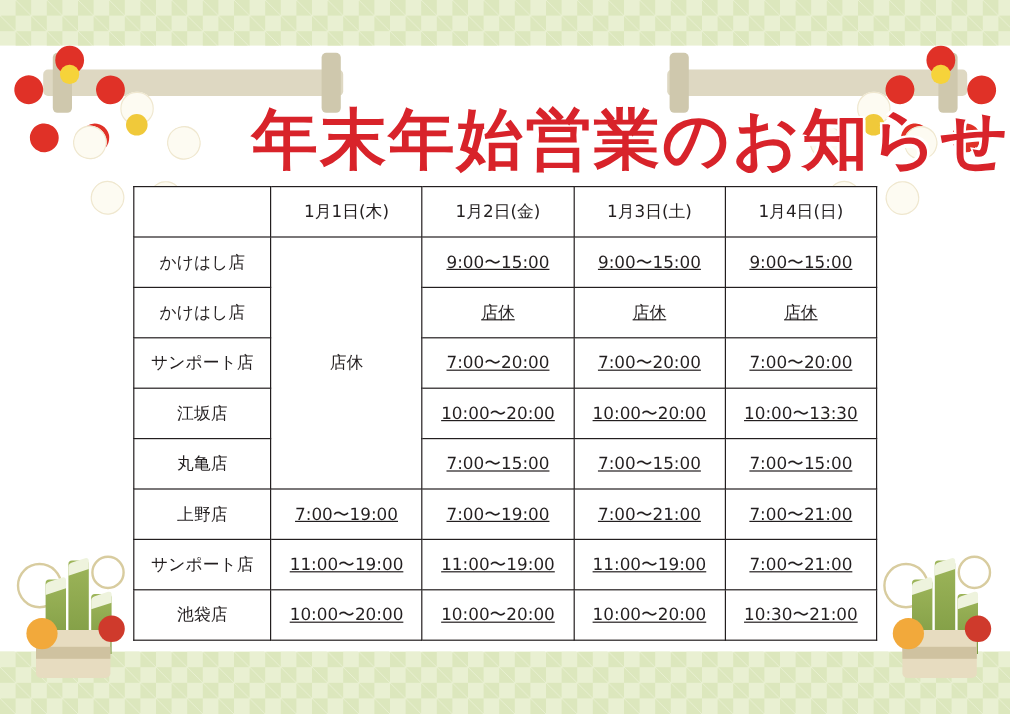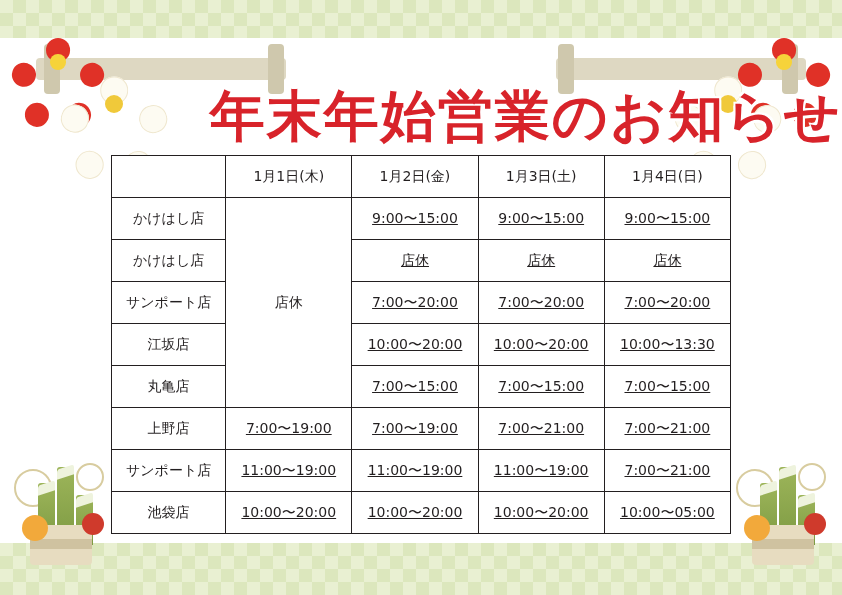--- a/index.html
+++ b/index.html
@@ -367,19 +367,19 @@
           <td class="val red">11:00〜19:00</td>
           <td class="val red">11:00〜19:00</td>
           <td class="val red">11:00〜19:00</td>
           <td class="val">7:00〜21:00</td>
         </tr>
         <tr>
           <td class="store">池袋店</td>
           <td class="val red">10:00〜20:00</td>
           <td class="val red">10:00〜20:00</td>
           <td class="val red">10:00〜20:00</td>
-          <td class="val red">10:00〜05:00</td>
+          <td class="val red">10:30〜21:00</td>
         </tr>
       </tbody>
     </table>
   </div>
 
 </div>
 
 </body></html>

